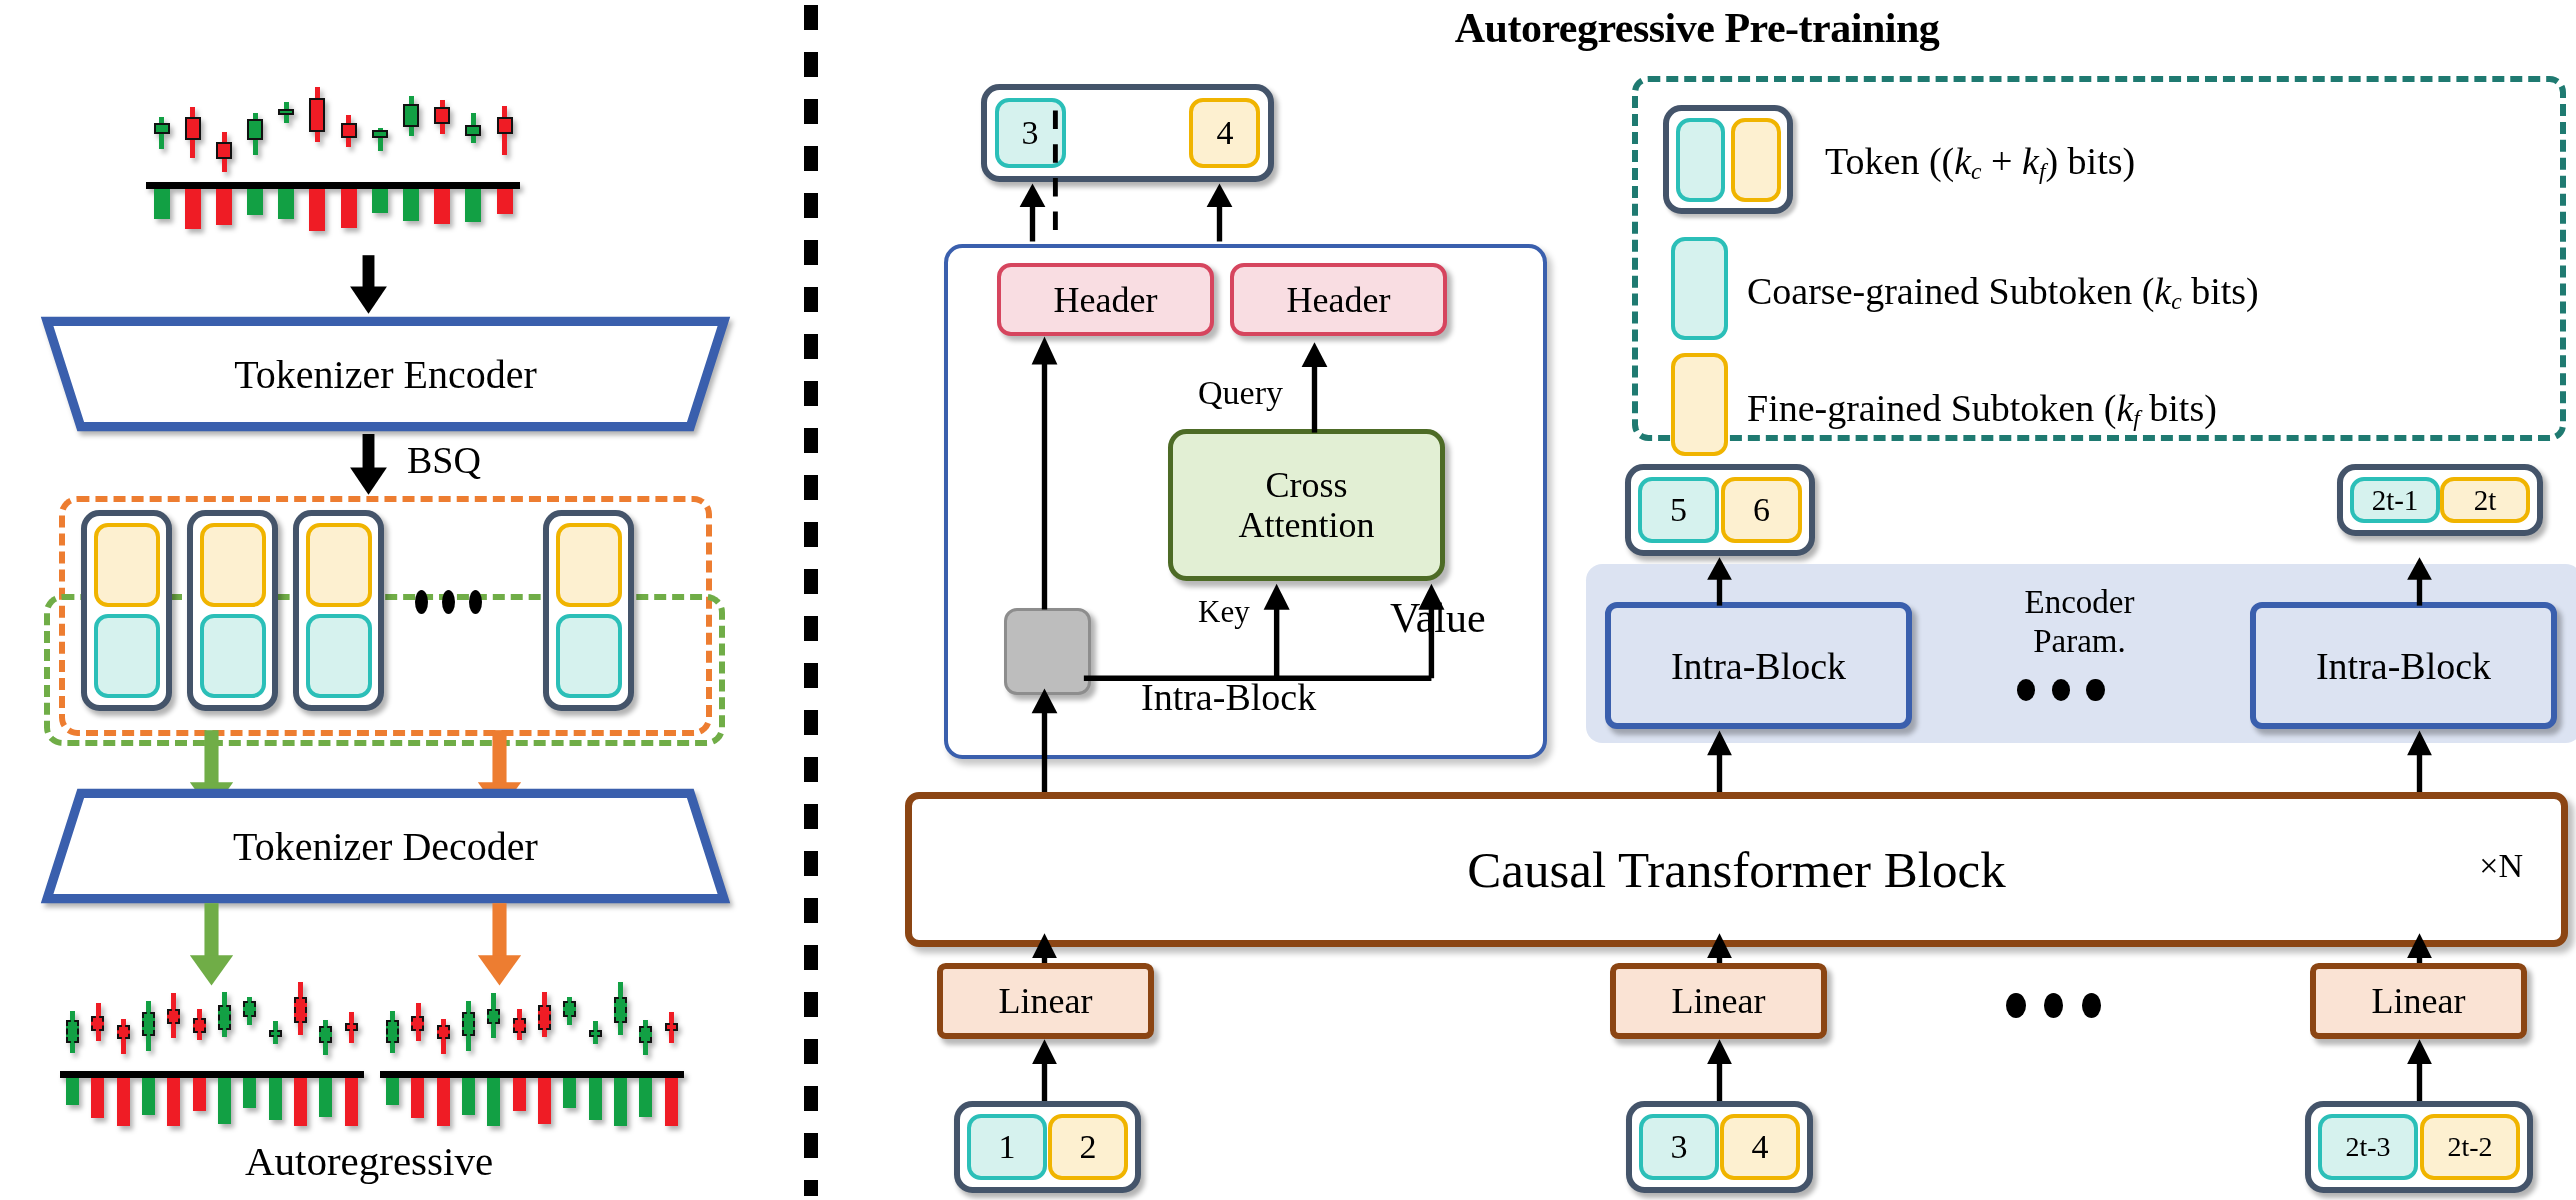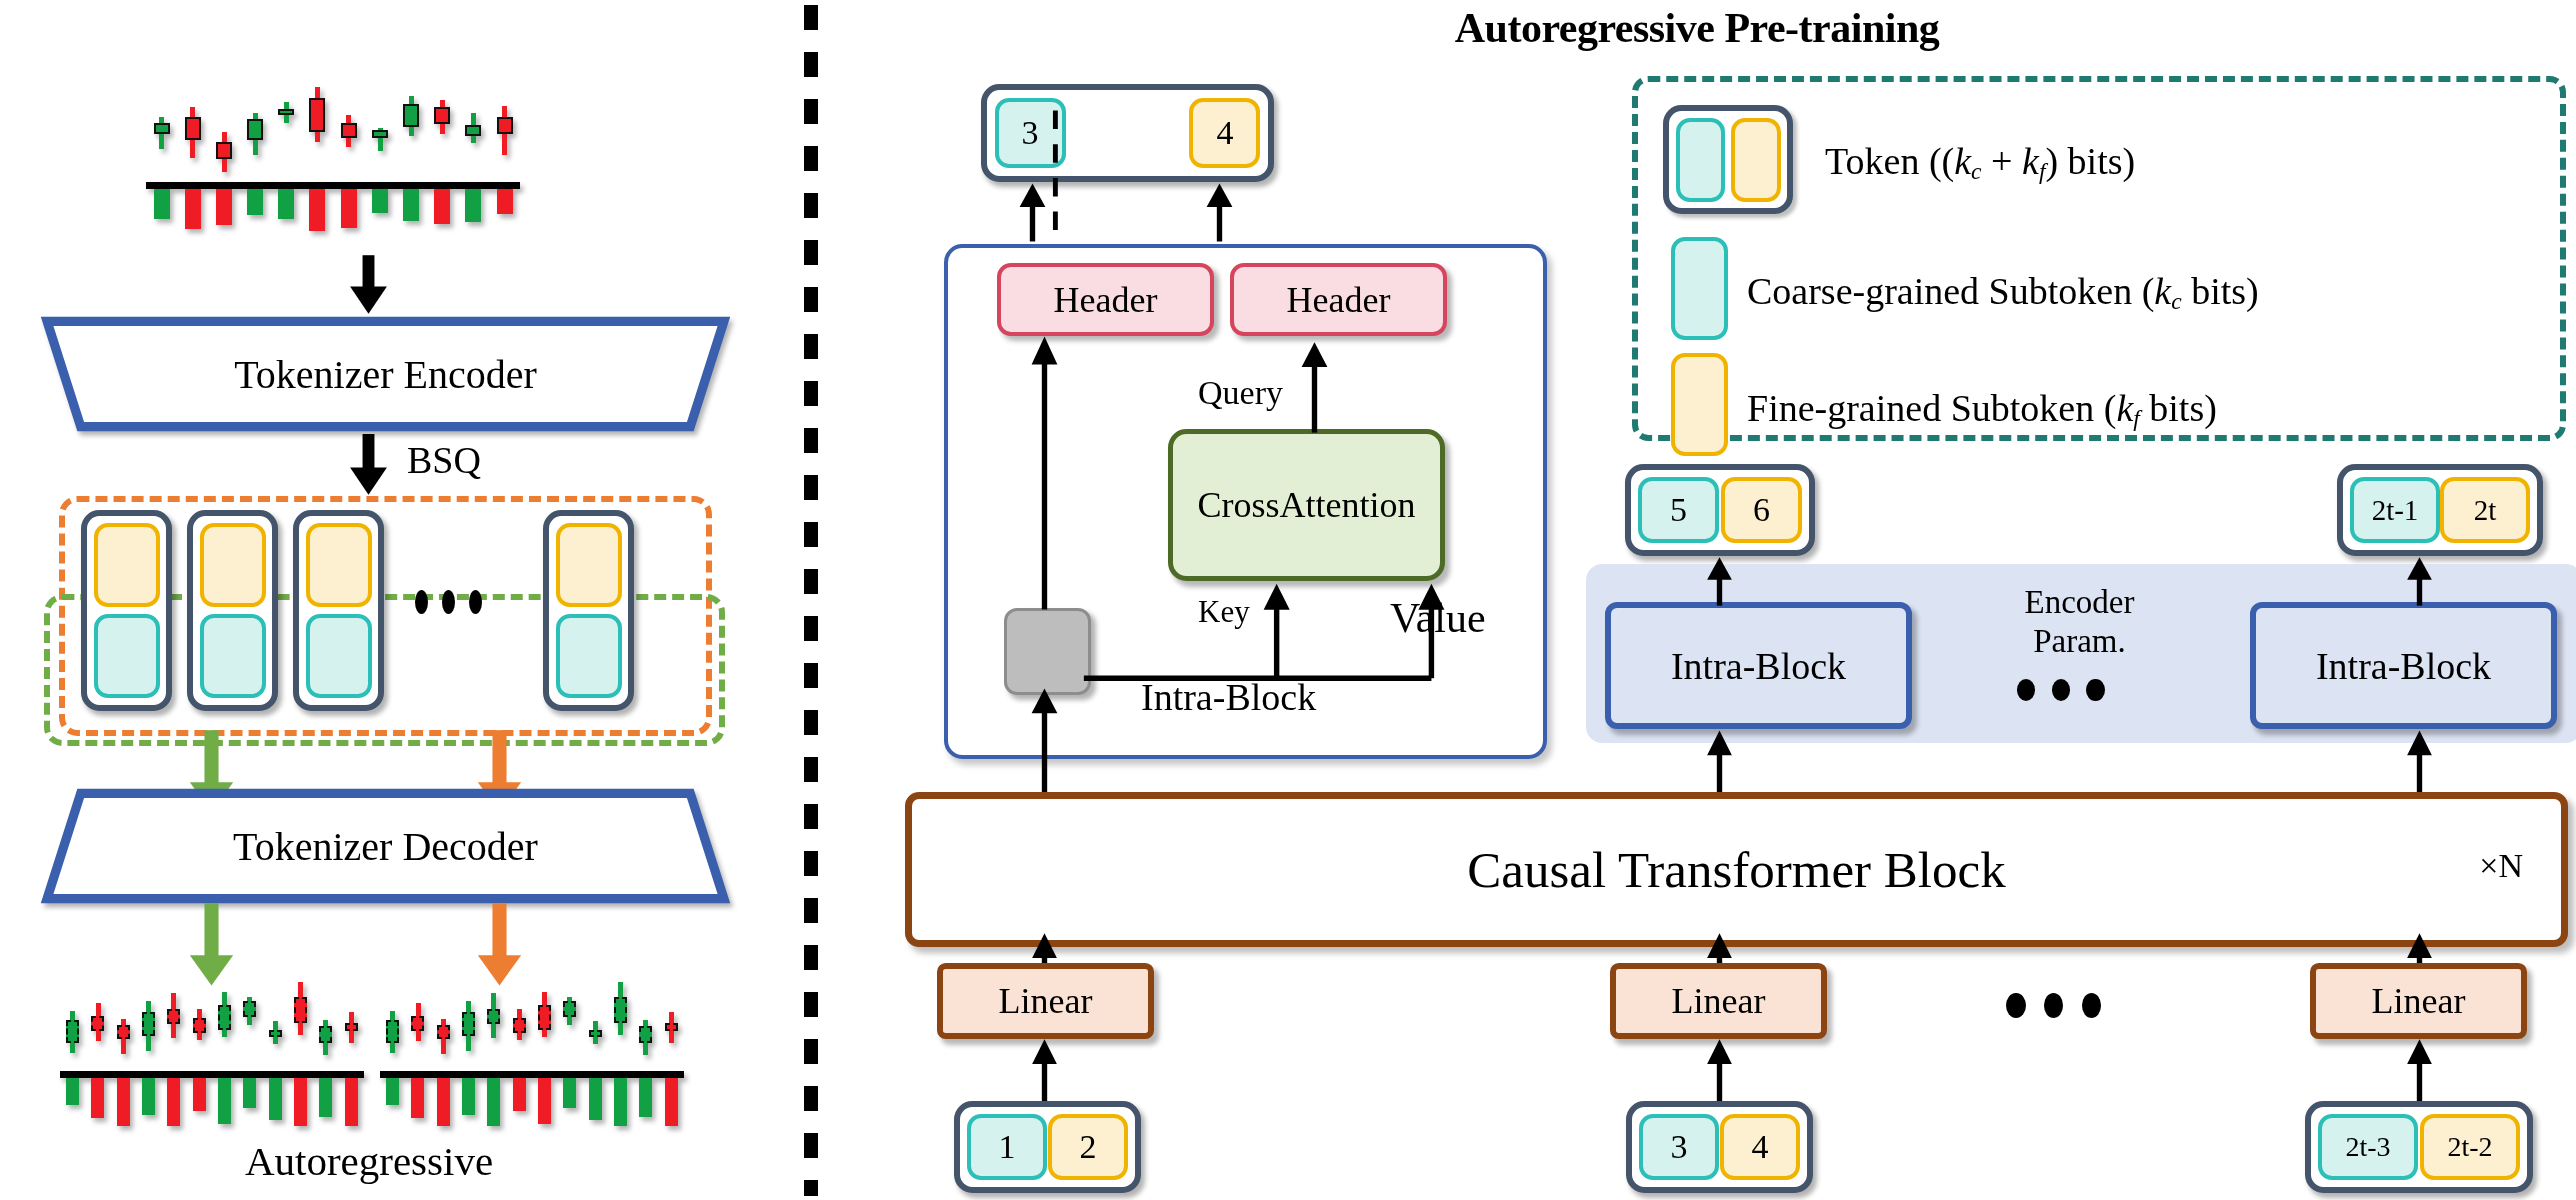--- a/index.html
+++ b/index.html
@@ -305,21 +305,21 @@
     <polygon points="186,598 140,576 140,620" fill="#000"></polygon>
   </svg>
 
   <div class="detailpanel rbox" style="left:126px;top:244px;width:603px;height:515px;"></div>
 
   <div class="rbox hdrbox" style="left:179px;top:263px;width:217px;height:73px;">Header</div>
   <div class="rbox hdrbox" style="left:412px;top:263px;width:217px;height:73px;">Header</div>
 
   <div class="tlabel" style="left:380px;top:374px;font-size:34px;">Query</div>
 
-  <div class="rbox xattn" style="left:350px;top:429px;width:277px;height:152px;flex-direction:row;">
+  <div class="rbox xattn" style="left:350px;top:429px;width:277px;height:152px;flex-direction:column;">
     <div>Cross</div>
     <div>Attention</div>
   </div>
 
   <svg class="ar" style="left:475px;top:342px;width:43px;height:92px;" viewBox="0 0 80 170" width="43" height="92">
     <line x1="40" y1="168" x2="40" y2="36" stroke="#000" stroke-width="10"></line>
     <polygon points="40,0 16,46 64,46" fill="#000"></polygon>
   </svg>
 
   <div class="tlabel" style="left:380px;top:594px;font-size:31px;">Key</div>
@@ -360,21 +360,21 @@
 
     <div class="sub fine abs" style="left:33px;top:271px;width:57px;height:103px;"></div>
     <div class="tlabel" style="left:109px;top:304px;font-size:38px;">Fine-grained Subtoken (<span class="ital">k</span><sub class="ital">f</sub> bits)</div>
   </div>
 
   <div class="tokenwrap" style="left:807px;top:464px;width:190px;height:92px;padding:7px;gap:0;justify-content:space-between;">
     <div class="sub coarse" style="width:81px;height:100%;">5</div>
     <div class="sub fine" style="width:81px;height:100%;">6</div>
   </div>
 
-  <div class="tokenwrap" style="left:1519px;top:464px;width:206px;height:92px;padding:7px;gap:0;justify-content:space-between;">
+  <div class="tokenwrap" style="left:1519px;top:464px;width:206px;height:72px;padding:7px;gap:0;justify-content:space-between;">
     <div class="sub coarse" style="width:90px;height:100%;font-size:29px;">2t-1</div>
     <div class="sub fine" style="width:90px;height:100%;font-size:29px;">2t</div>
   </div>
 
   <div class="sharedpanel abs" style="left:768px;top:564px;width:996px;height:179px;"></div>
 
   <div class="rbox intrablk" style="left:787px;top:602px;width:307px;height:127px;">Intra-Block</div>
   <div class="rbox intrablk" style="left:1432px;top:602px;width:307px;height:127px;">Intra-Block</div>
 
   <div class="tlabel ctr" style="left:1134px;top:585px;width:255px;height:35px;font-size:33px;">Encoder</div>

